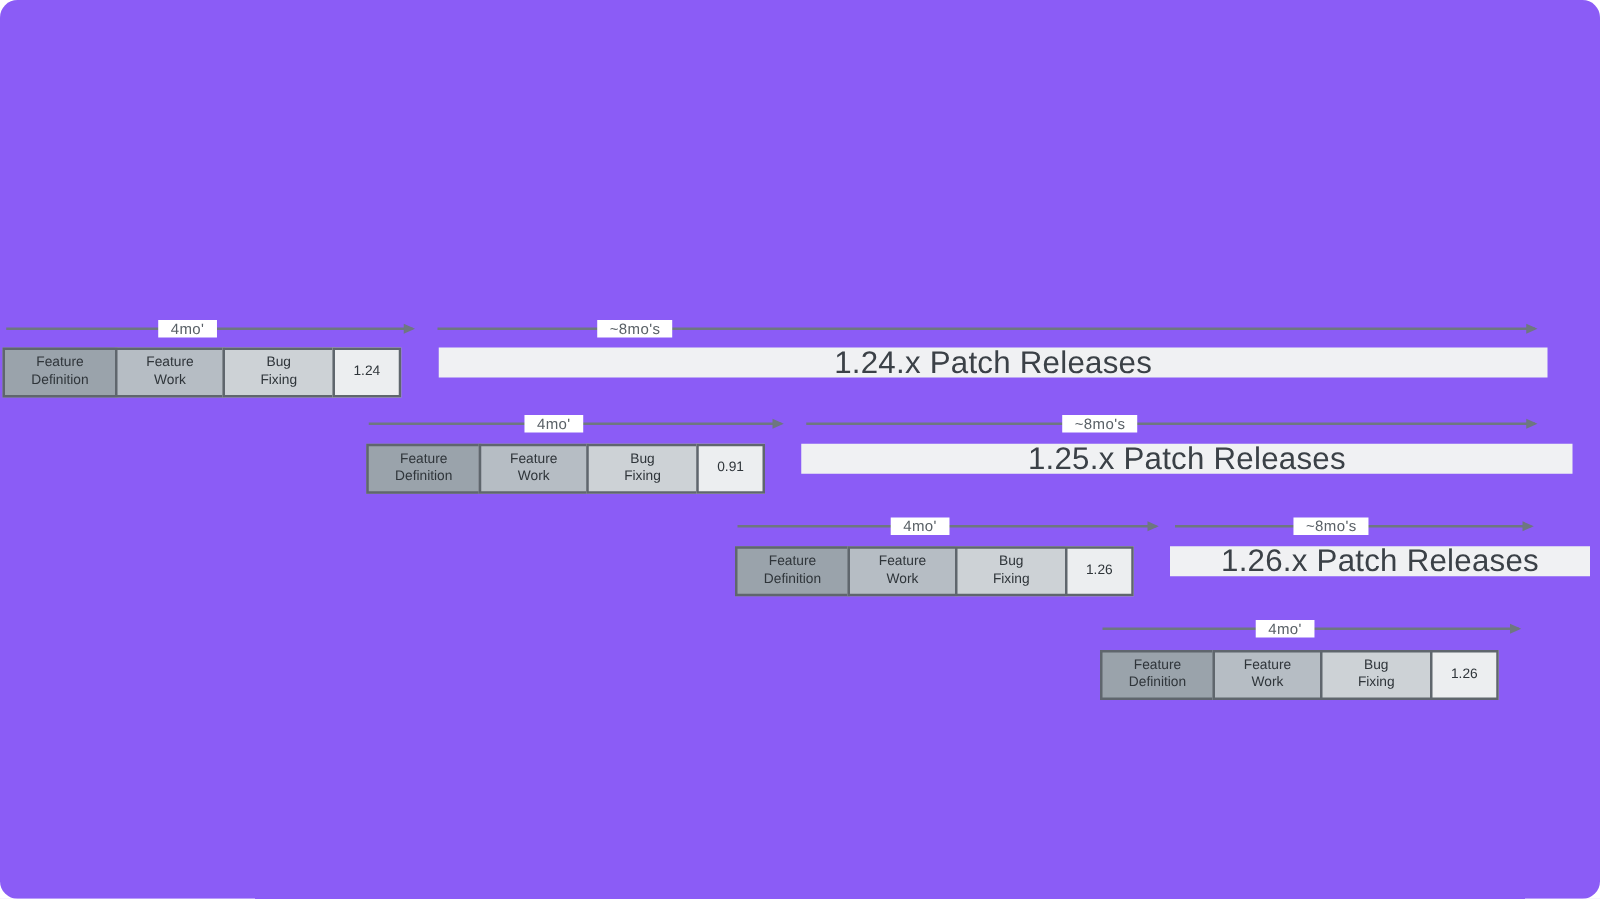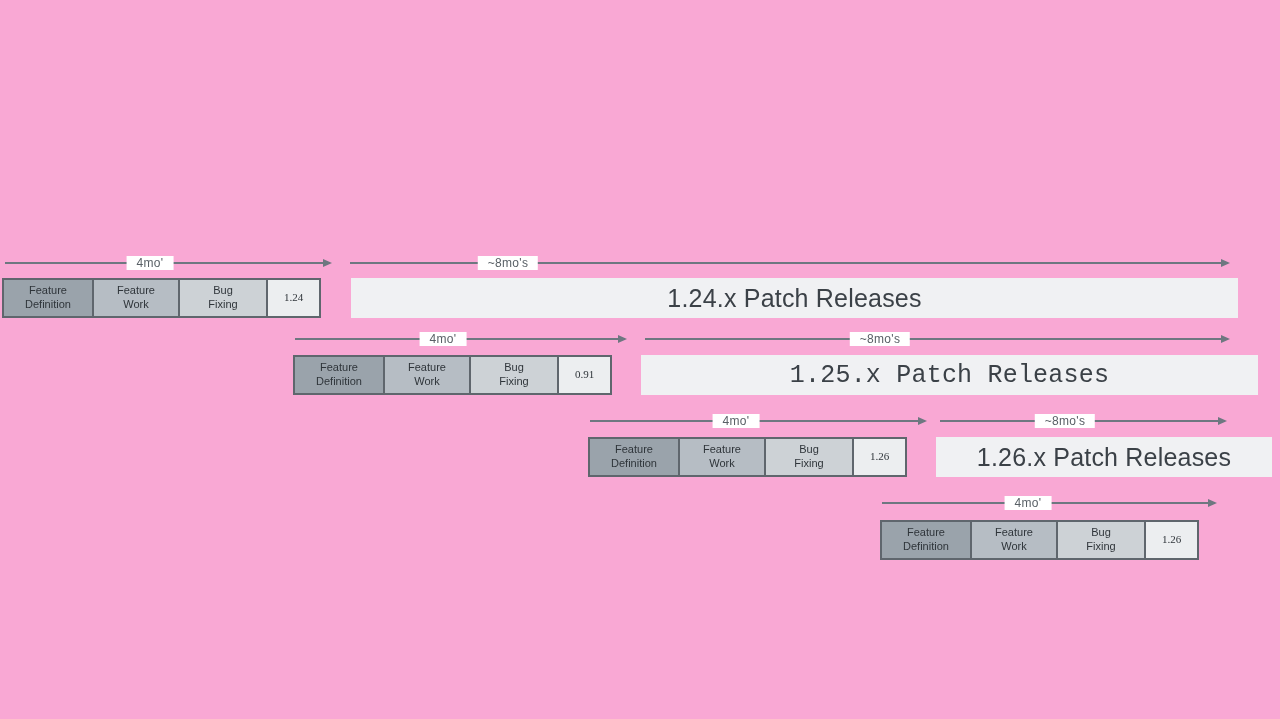--- a/index.html
+++ b/index.html
@@ -5,22 +5,23 @@
   html, body {
     margin: 0;
     padding: 0;
     background: #ffffff;
     font-family: "Liberation Sans", sans-serif;
   }
   .canvas {
     position: relative;
     width: 1280px;
     height: 719px;
-    background: #f9a8d4;
+    background: #8b5cf6;
     overflow: hidden;
+    border-radius: 14px;
   }
   
   .arrow {
     position: absolute;
     height: 0;
     border-top: 2px solid var(--arrow, #6e7780);
   }
   .arrow::after {
     content: "";
     position: absolute;
@@ -60,25 +61,25 @@
     font-size: 11px;
     line-height: 1.25;
     color: var(--box-text, #2f353a);
   }
   .pbox + .pbox { margin-left: -2px; }
   .pbox .wrap { display: inline-block; width: min-content; }
   .pbox.fd  { width: 92px;  background: var(--phase-feature-definition-bg, #9aa3ab); }
   .pbox.fw  { width: 88px; background: var(--phase-feature-work-bg, #b6bdc4); }
   .pbox.bf  { width: 90px;  background: var(--phase-bug-fixing-bg, #cdd2d6); text-align: center; }
   .pbox.ver { width: 55px;  background: var(--version-box-bg, #eceef0); }
-  .pbox.ver .wrap { width: auto; white-space: nowrap; font-family: Liberation Serif, serif; }
+  .pbox.ver .wrap { width: auto; white-space: nowrap; }
   
   .patch-bar {
     position: absolute;
-    height: 40px;
+    height: 24px;
     background: var(--patch-bar-bg, #f0f1f3);
     display: flex;
     align-items: center;
     justify-content: center;
     font-size: 25px;
     letter-spacing: 0.2px;
     color: var(--patch-bar-text, #3b4147);
     white-space: nowrap;
   }
 </style>
@@ -127,21 +128,21 @@
       <div class="pbox fw">
         <span class="wrap">Feature Work</span>
       </div>
       <div class="pbox bf">
         <span class="wrap">Bug Fixing</span>
       </div>
       <div class="pbox ver">
         <span class="wrap">0.91</span>
       </div>
     </div>
-    <div class="patch-bar" style="left:641px; top:355px; width:617px;font-family:Liberation Mono, monospace;">
+    <div class="patch-bar" style="left:641px; top:355px; width:617px;">
       <span>1.25.x Patch Releases</span>
     </div>
   </div>
 
   <div>
     <div class="arrow" style="left:590px; top:420px; width:335px;">
       <span class="arrow-label" style="left:146px;">4mo'</span>
     </div>
     <div class="arrow" style="left:940px; top:420px; width:285px;">
       <span class="arrow-label" style="left:125px;">~8mo's</span>

